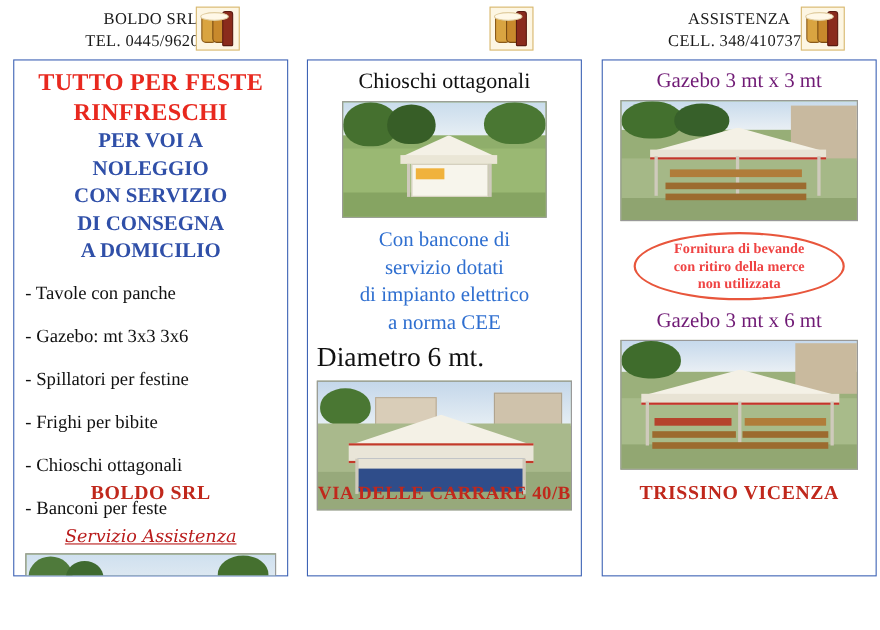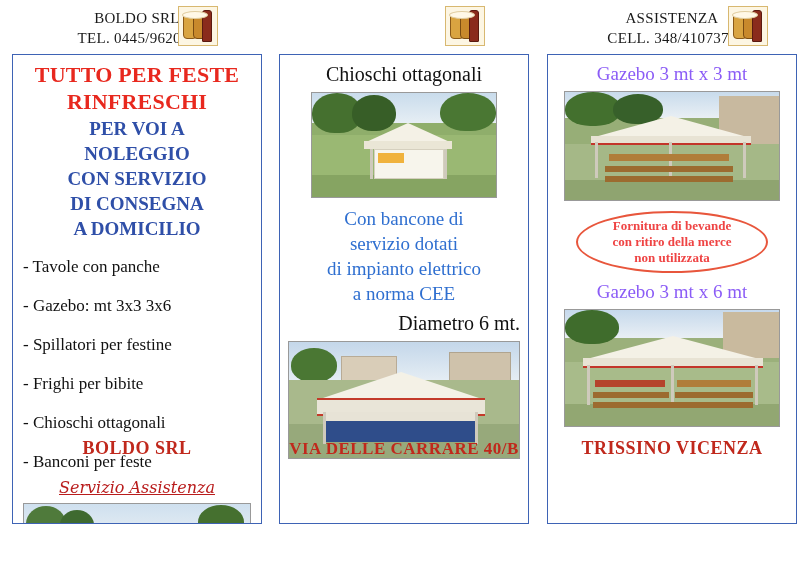--- a/index.html
+++ b/index.html
@@ -181,32 +181,32 @@
     margin-bottom: 6px;
   }
   .c2-blue {
     text-align: center;
     color: #2f6fd0;
     font-size: 19px;
     line-height: 25px;
     margin-top: 8px;
   }
   .c2-dia {
-    text-align: right;
+    text-align: left;
     color: #111;
-    font-size: 20px;
+    font-size: 25px;
     margin-top: 6px;
     margin-bottom: 6px;
   }
 
   
   .c3-title {
     text-align: center;
     font-size: 19px;
-    color: #8b5cf6;
+    color: #701a75;
     margin: 2px 0 6px 0;
   }
   .oval {
     margin: 10px auto 8px auto;
     width: 192px;
     height: 62px;
     border: 2px solid #e8563c;
     border-radius: 50%;
     display: flex;
     align-items: center;

